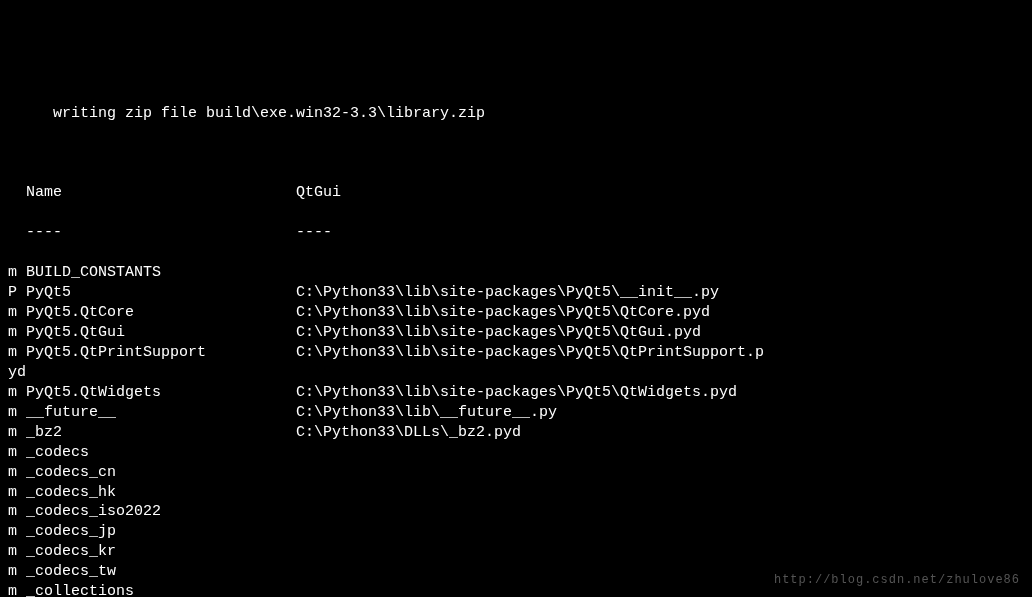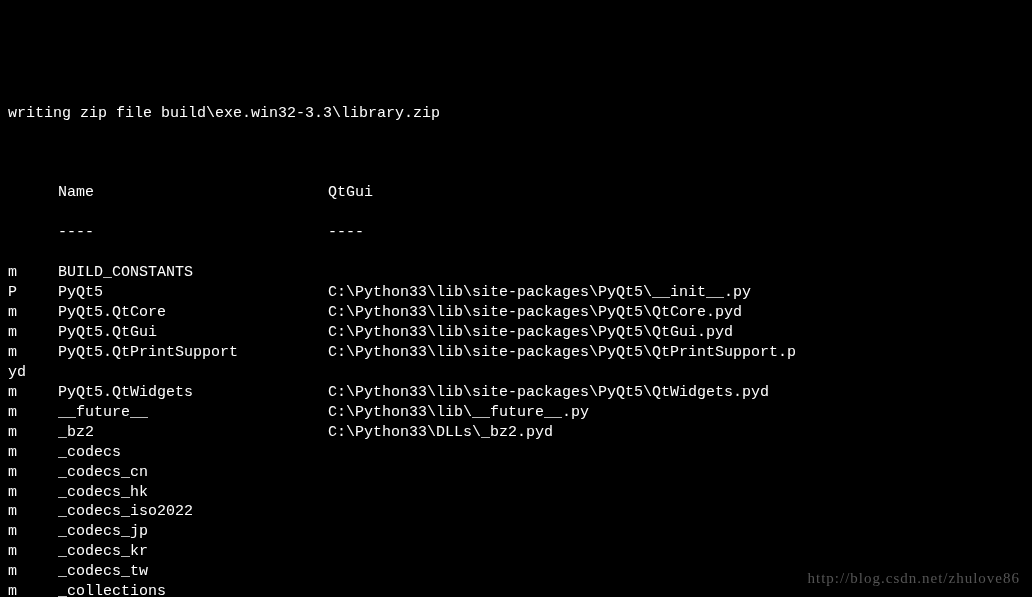--- a/index.html
+++ b/index.html
@@ -19,39 +19,39 @@
       overflow: hidden;
       white-space: pre;
       position: relative;
     }
     .terminal {
       width: 100%;
       height: 100%;
     }
     .header-line {
       display: block;
+      margin-left: 45px;
     }
     .col-name {
       display: inline-block;
       min-width: 270px;
-      margin-left: 32px;
     }
     .col-file {
       display: inline-block;
     }
     .row {
       display: block;
     }
     .watermark {
       position: absolute;
       bottom: 8px;
       right: 12px;
       color: #555555;
-      font-size: 15px;
-      font-family: Liberation Serif, serif;
+      font-size: 12px;
+      font-family: Liberation Mono, monospace;
       letter-spacing: 1px;
       text-align: right;
     }
     .indent {
       display: inline-block;
       width: 18px;
     }
   </style>
 </head>
 <body>

